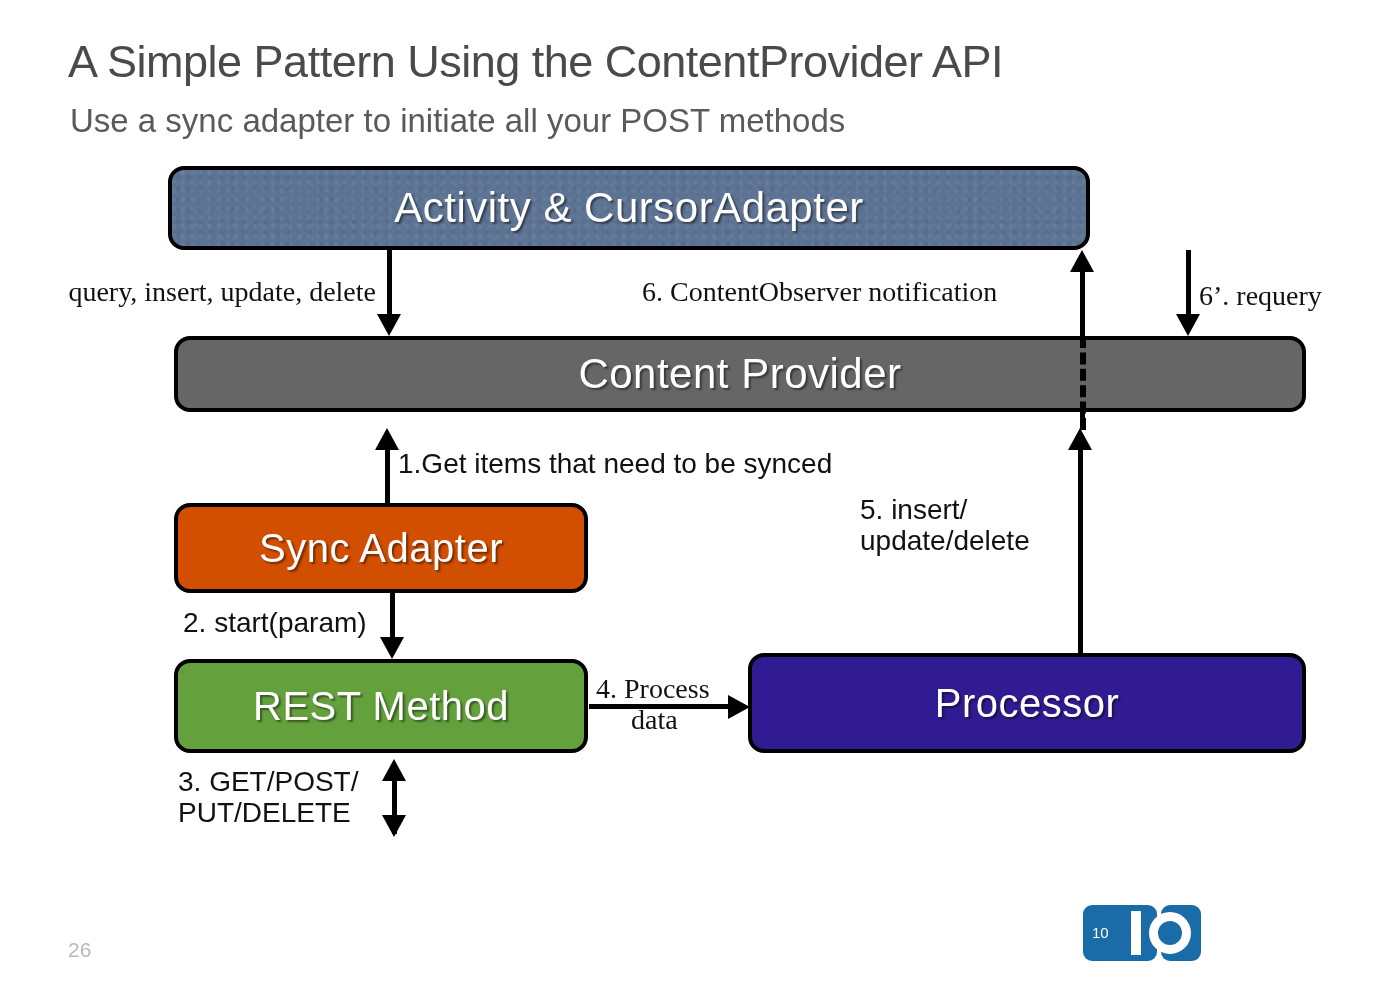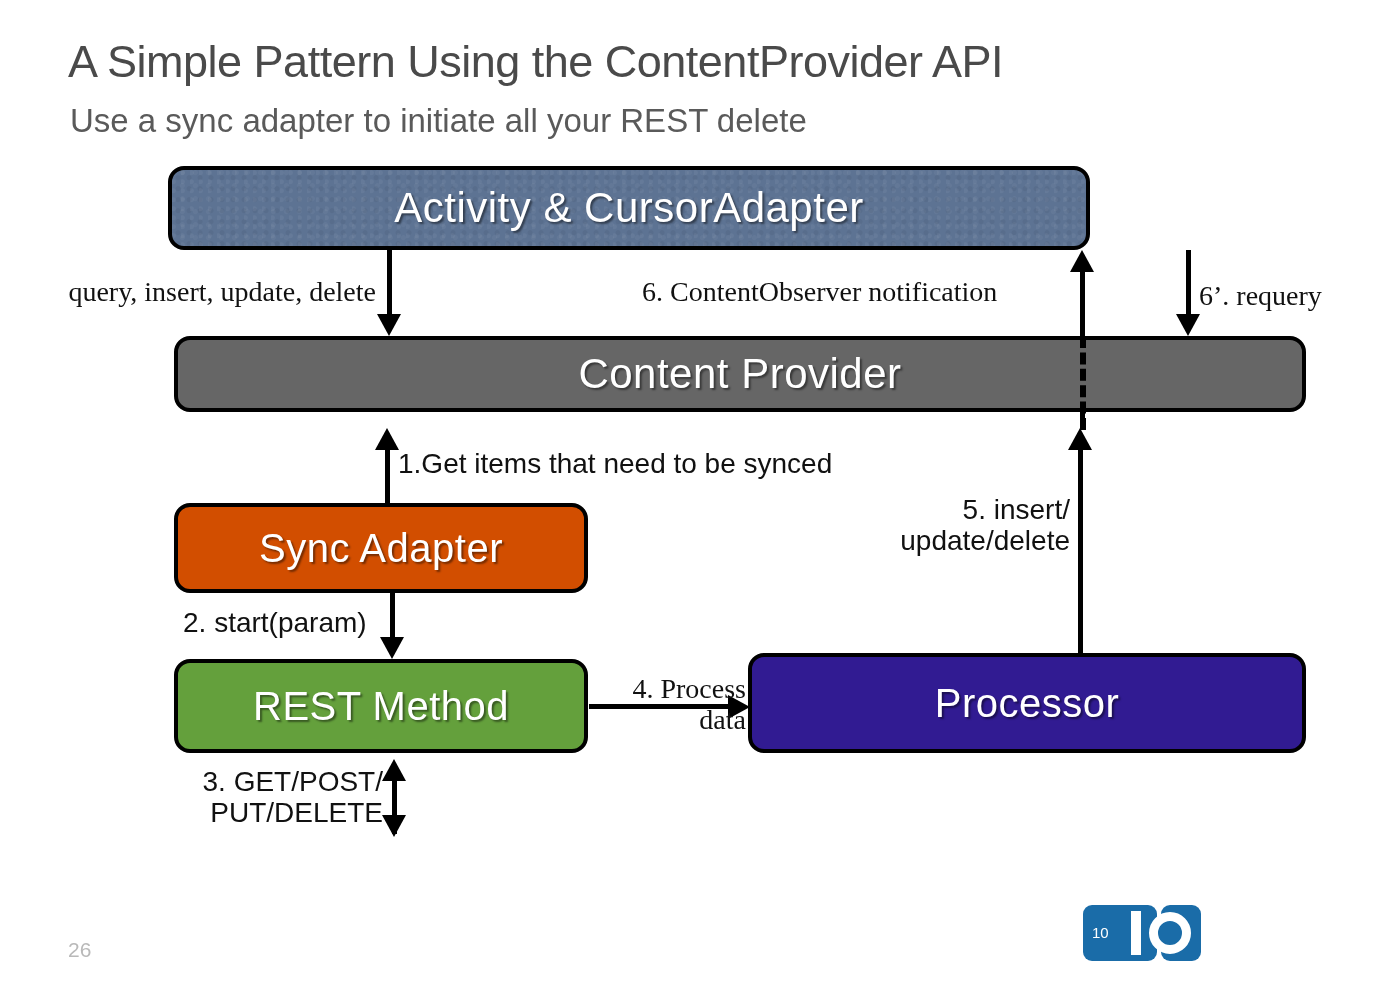--- a/index.html
+++ b/index.html
@@ -160,21 +160,21 @@
     font-family: "Liberation Serif", serif;
     font-size: 28px;
     color: #111;
     white-space: pre;
     line-height: 1.12;
     z-index: 6;
   }
   .edge-label.sans {
     font-family: "Liberation Sans", sans-serif;
   }
-  .edge-label.center { text-align: right; }
+  .edge-label.center { text-align: left; }
   .edge-label.right  { text-align: right; }
 
   
   #page-number {
     position: absolute;
     left: 68px; top: 938px;
     font-family: "Liberation Sans", sans-serif;
     font-size: 21px;
     color: #b9b9b9;
   }
@@ -240,21 +240,21 @@
     background: #1a6ca8;
     z-index: 2;
   }
 </style>
 </head>
 <body>
 
 <div id="slide">
 
   <div class="title">A Simple Pattern Using the ContentProvider API</div>
-  <div class="subtitle">Use a sync adapter to initiate all your REST delete</div>
+  <div class="subtitle">Use a sync adapter to initiate all your POST methods</div>
 
   <div class="vline" style="left:387px; top:250px; height:68px;"></div>
   <div class="arrowhead arrow-down" style="left:377px; top:314px;"></div>
 
   <div class="vline" style="left:1080px; top:268px; height:160px;"></div>
   <div class="arrowhead arrow-up" style="left:1070px; top:250px;"></div>
 
   <div class="dashline" style="left:1080px; top:336px; height:94px;"></div>
 
   <div class="vline" style="left:1186px; top:250px; height:68px;"></div>

